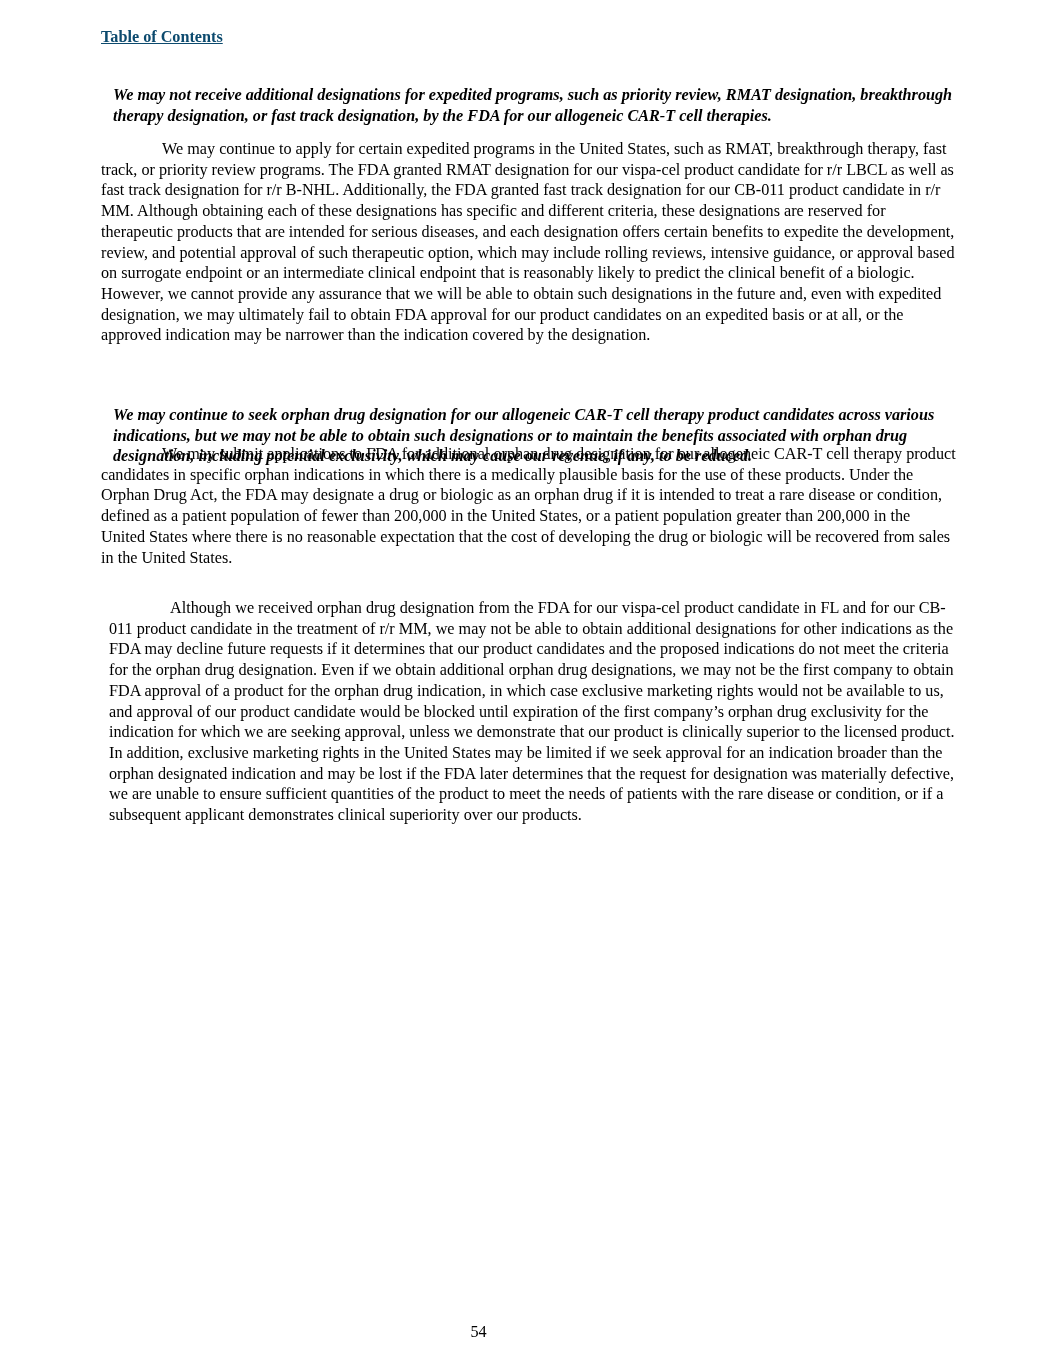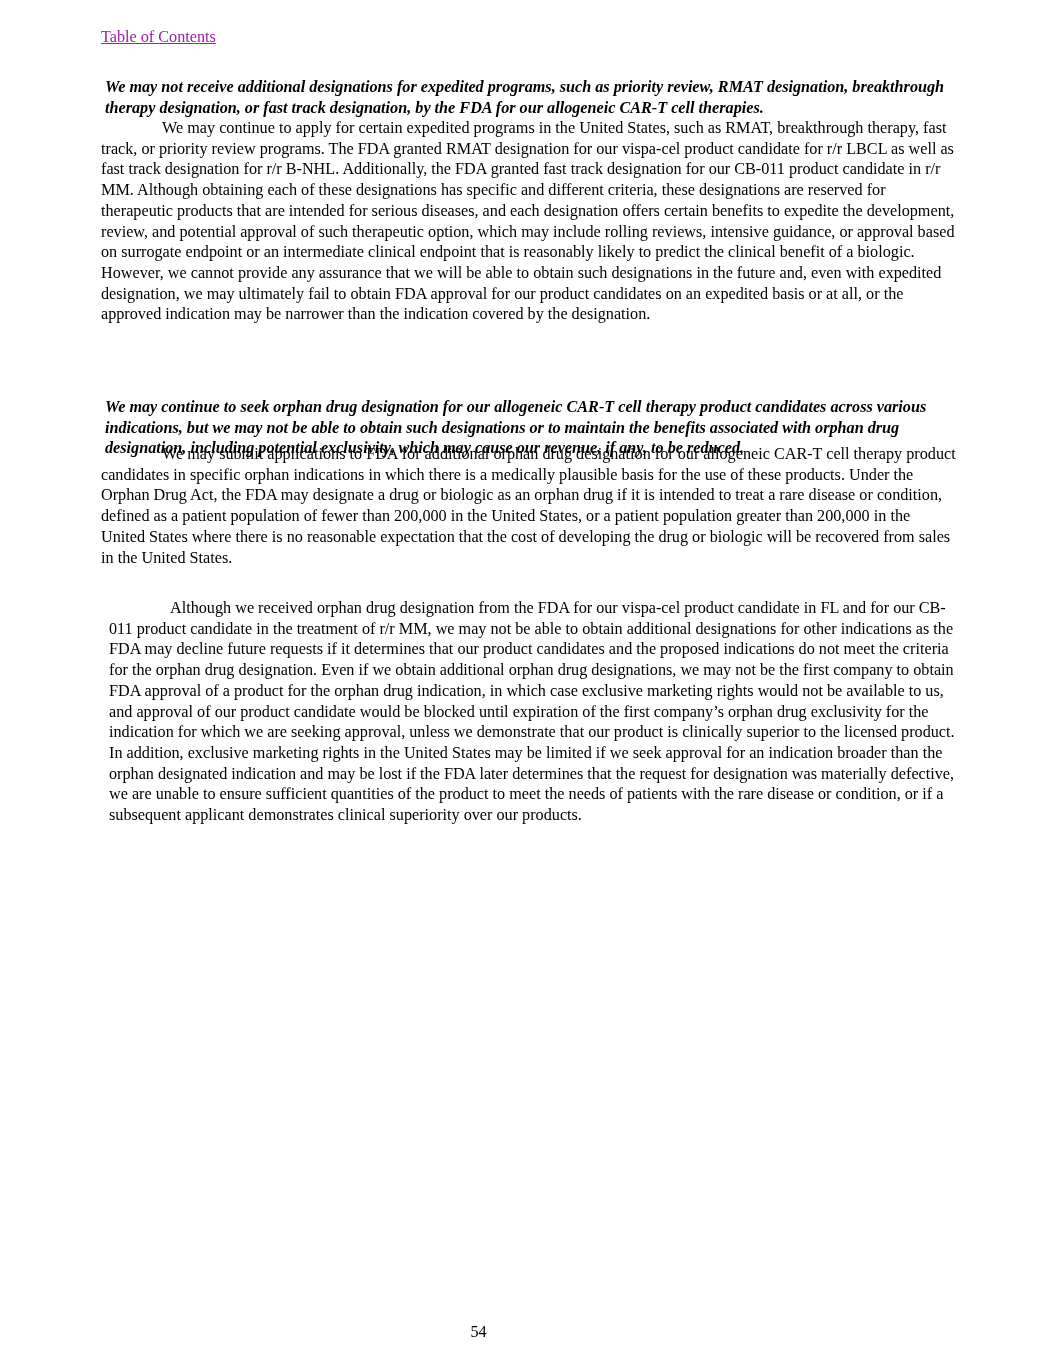--- a/index.html
+++ b/index.html
@@ -19,37 +19,38 @@
     .page {
       position: absolute;
       left: 101px;
       top: 0;
       width: 856px;
     }
     .toc-link {
       position: absolute;
       left: 101px;
       top: 27px;
-      color: #a21caf;
+      color: #0c4a6e;
       text-decoration: underline;
       font-size: 16.2px;
       line-height: 20px;
       cursor: pointer;
+      font-weight: bold;
     }
     .heading {
       font-weight: bold;
       font-style: italic;
-      margin: 4px;
+      margin: 12px;
     }
     .para {
       margin: 0;
       text-indent: 61px;
     }
     #h1 { position: absolute; top: 73px; left: 0; width: 856px; }
-    #p1 { position: absolute; top: 118px; left: 0; width: 856px; }
+    #p1 { position: absolute; top: 139px; left: 0; width: 856px; }
     #h2 { position: absolute; top: 393px; left: 0; width: 856px; }
     #p2 { position: absolute; top: 444px; left: 0; width: 856px; }
     #p3 { position: absolute; top: 598px; left: 0; width: 856px; margin-left: 8px; }
     .page-number {
       position: absolute;
       top: 1322px;
       left: 0;
       width: 957px;
       text-align: center;
       font-size: 16.2px;

